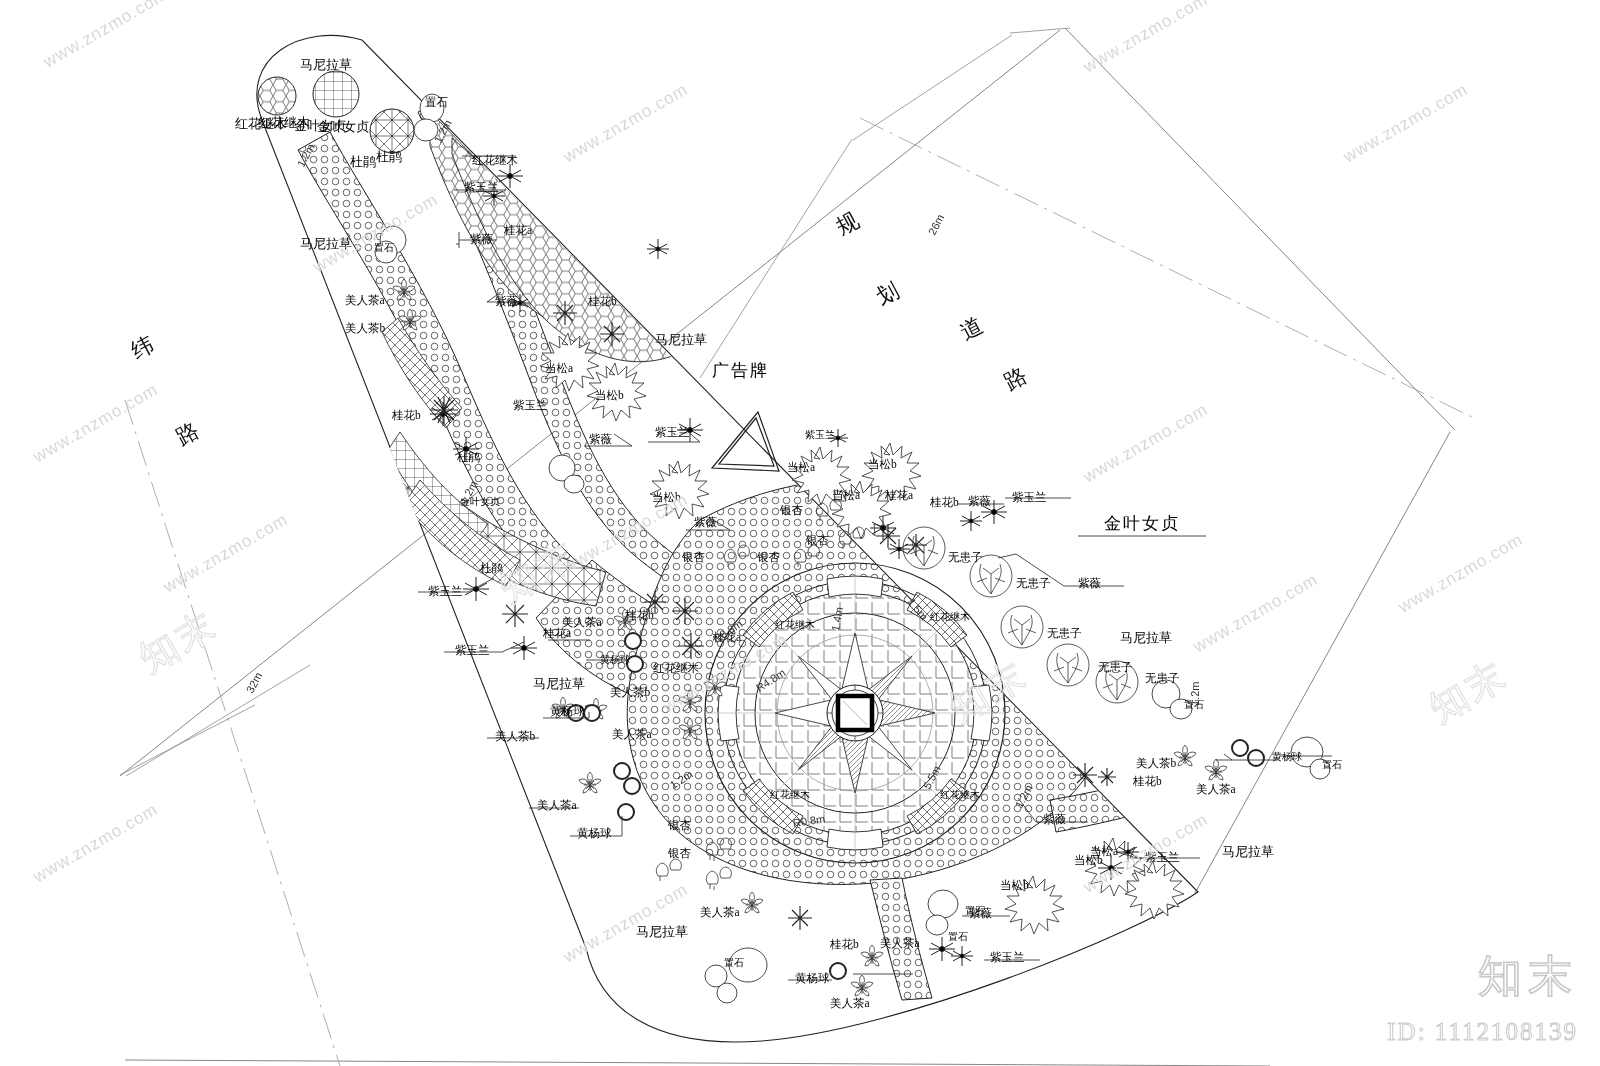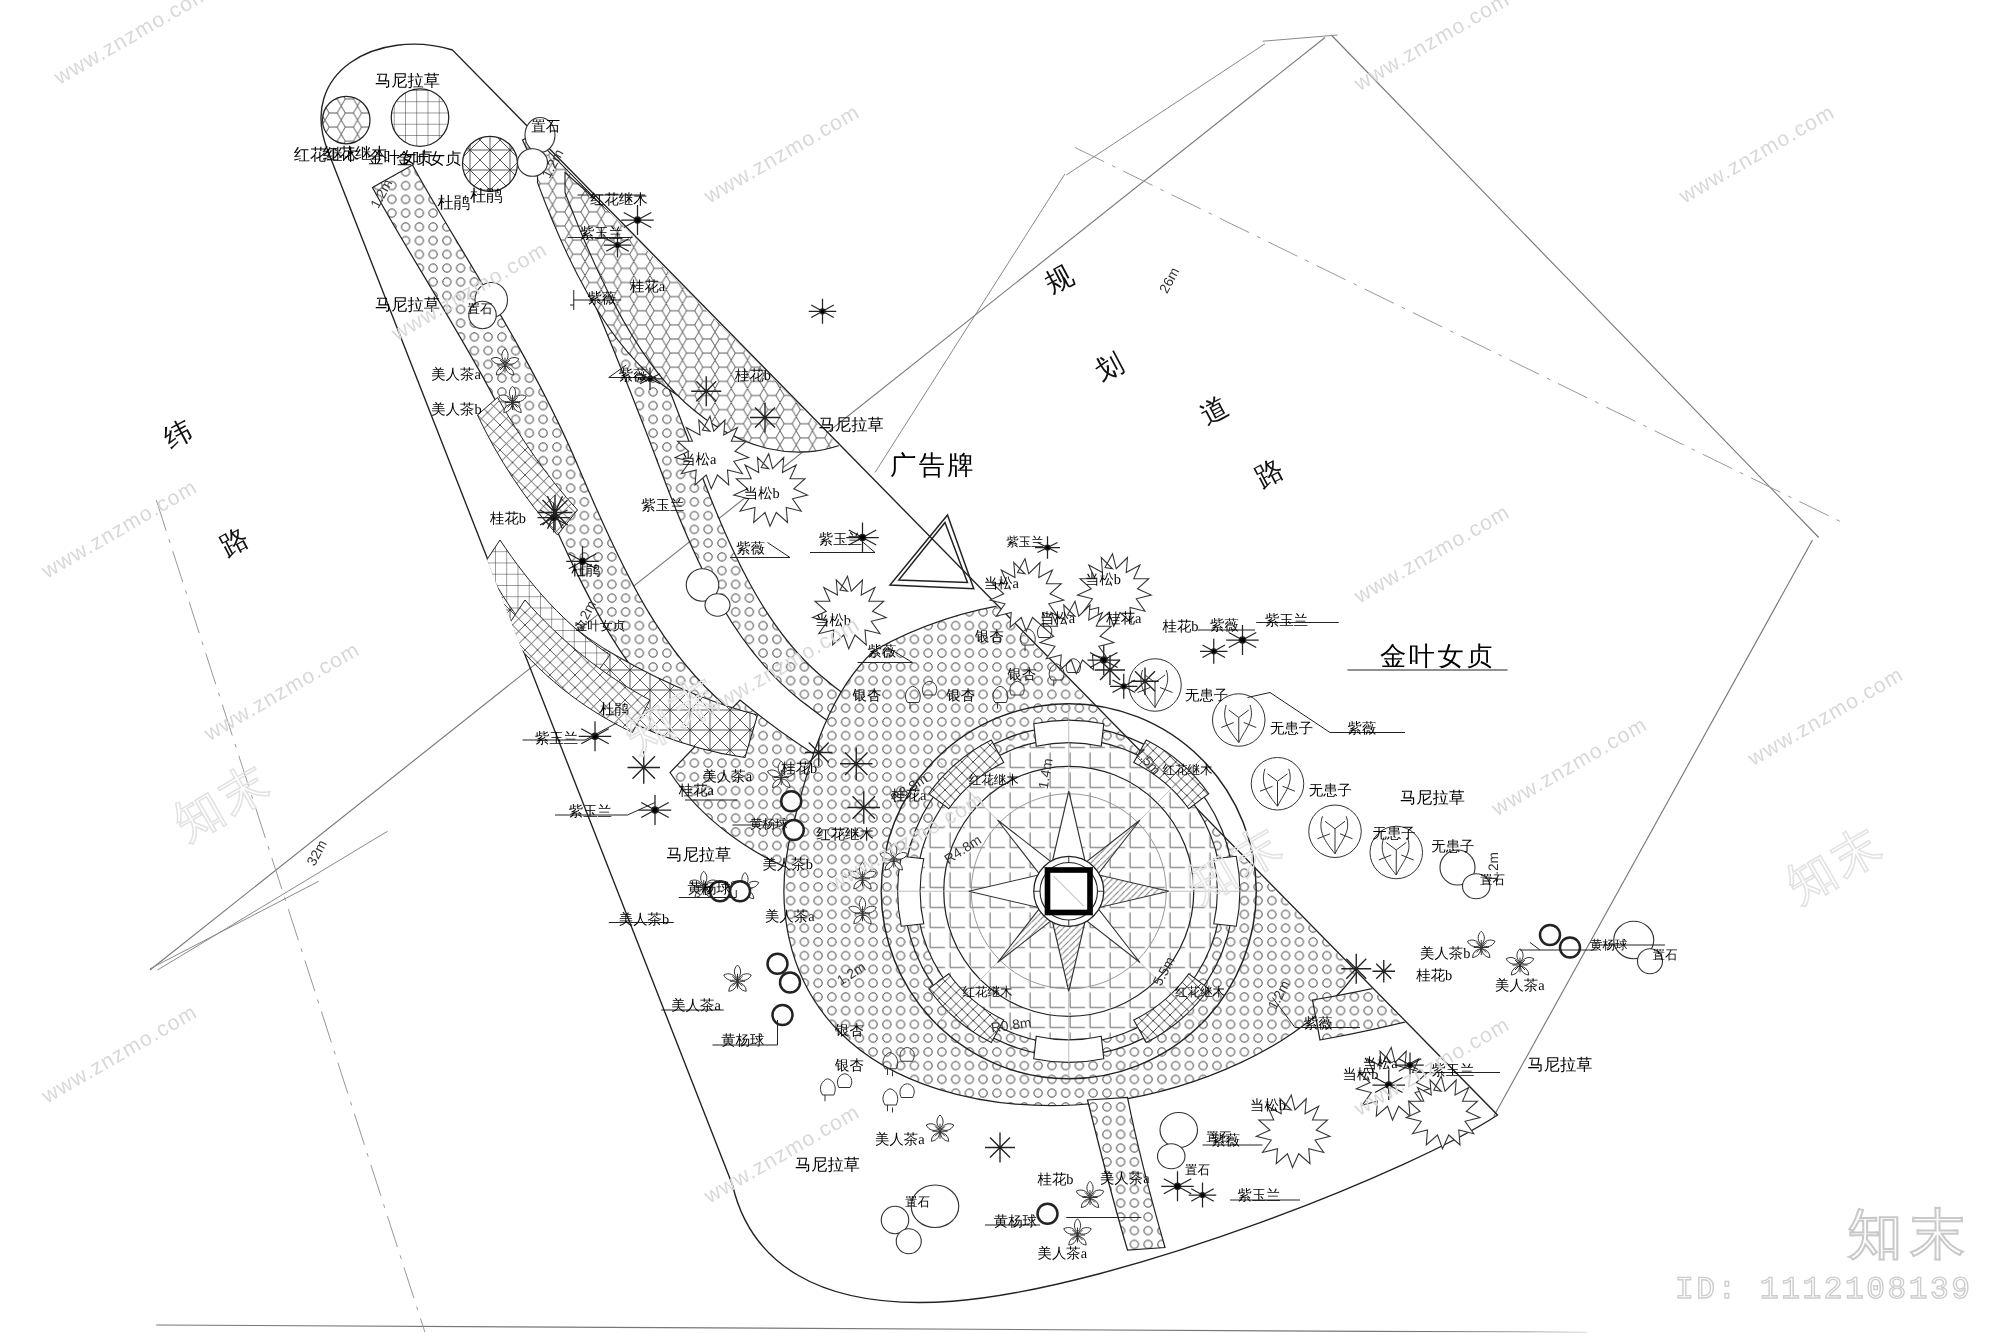--- a/index.html
+++ b/index.html
@@ -5,32 +5,32 @@
   html,body{margin:0;padding:0;background:#ffffff;}
   body{width:1600px;height:1066px;overflow:hidden;
        font-family:"Liberation Serif","DejaVu Serif",serif;color:#000;}
   #stage{position:relative;width:1600px;height:1066px;background:#fff;}
   svg.layer{position:absolute;left:0;top:0;width:1600px;height:1066px;}
   .lbl{position:absolute;white-space:nowrap;font-family:"Liberation Serif","DejaVu Serif",serif;
        color:#000;line-height:1;}
   .lbl-s{font-size:11.5px;}
   .lbl-m{font-size:13px;}
   .lbl-xs{font-size:10px;}
-  .lbl-big{font-size:21px;letter-spacing:2px;}
+  .lbl-big{font-size:17px;letter-spacing:2px;}
   .lbl-road{font-size:22px;color:#111;}
   .dim{position:absolute;font-size:11px;color:#333;white-space:nowrap;
        font-family:"Liberation Sans",sans-serif;}
   .wm{position:absolute;color:#d8d8d8;font-family:"Liberation Sans",sans-serif;
       white-space:nowrap;user-select:none;}
   .wm-diag{font-size:17px;transform:rotate(-30deg);transform-origin:left top;letter-spacing:1px;}
   #brand{position:absolute;right:22px;bottom:20px;text-align:right;color:#cfcfcf;}
   #brand .bk{font-size:44px;letter-spacing:6px;-webkit-text-stroke:1.6px #c9c9c9;color:transparent;
              font-family:"Liberation Sans",sans-serif;}
   #brand .bid{font-size:25px;letter-spacing:2px;-webkit-text-stroke:1.1px #cdcdcd;color:transparent;
-              font-family:Liberation Mono, monospace;margin-top:0;}
+              font-family:Liberation Serif, serif;margin-top:12px;}
 </style>
 </head>
 <body>
 
 <div id="stage">
 
   <svg class="layer" viewBox="0 0 1600 1066" xmlns="http://www.w3.org/2000/svg">
     <defs>
 
       <pattern id="pCirc" width="11" height="11" patternUnits="userSpaceOnUse">

